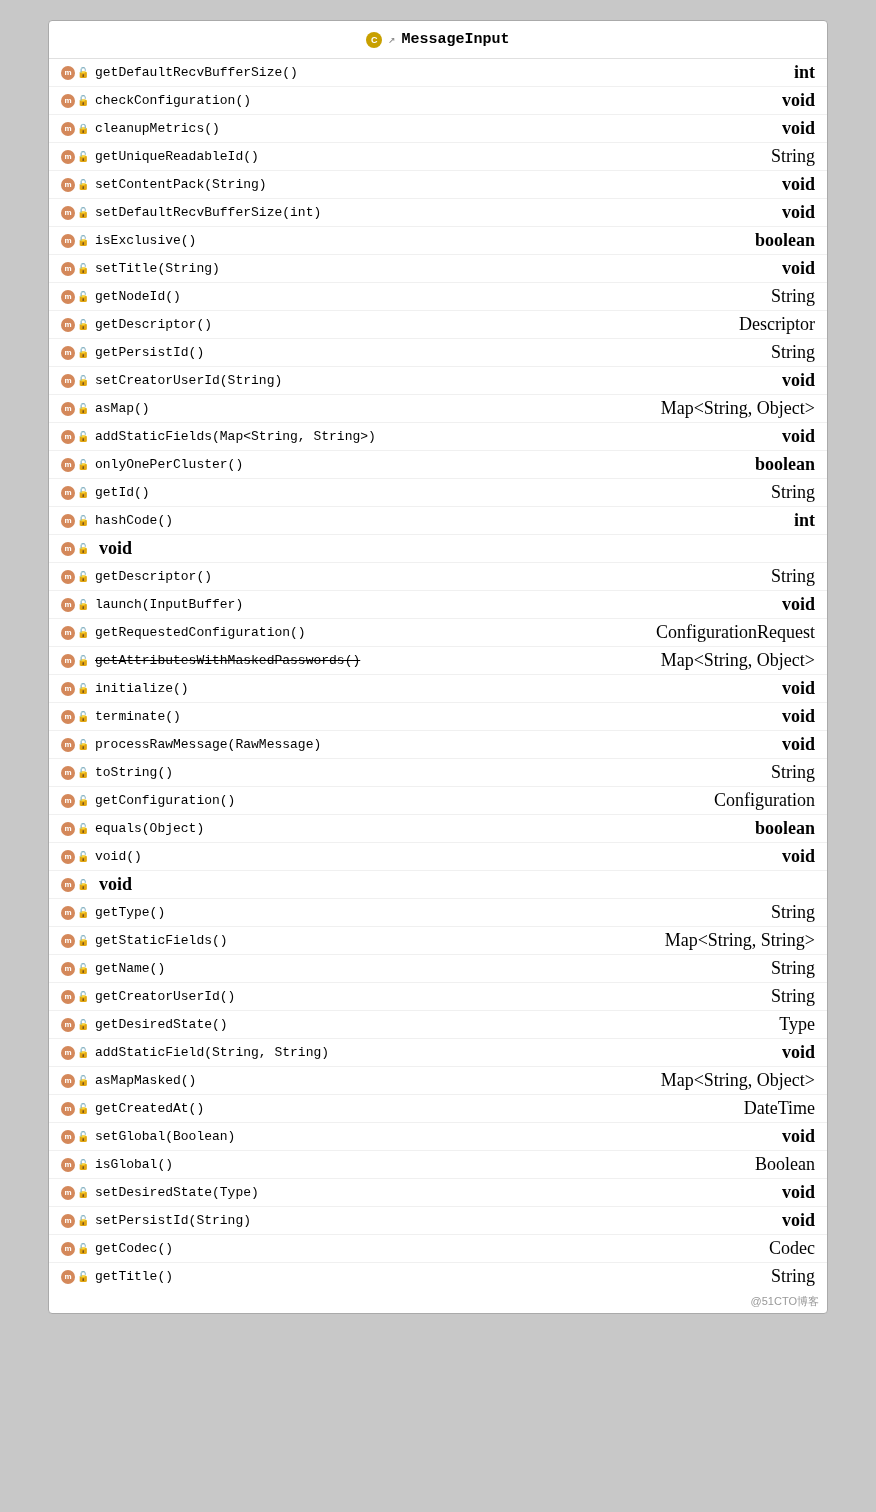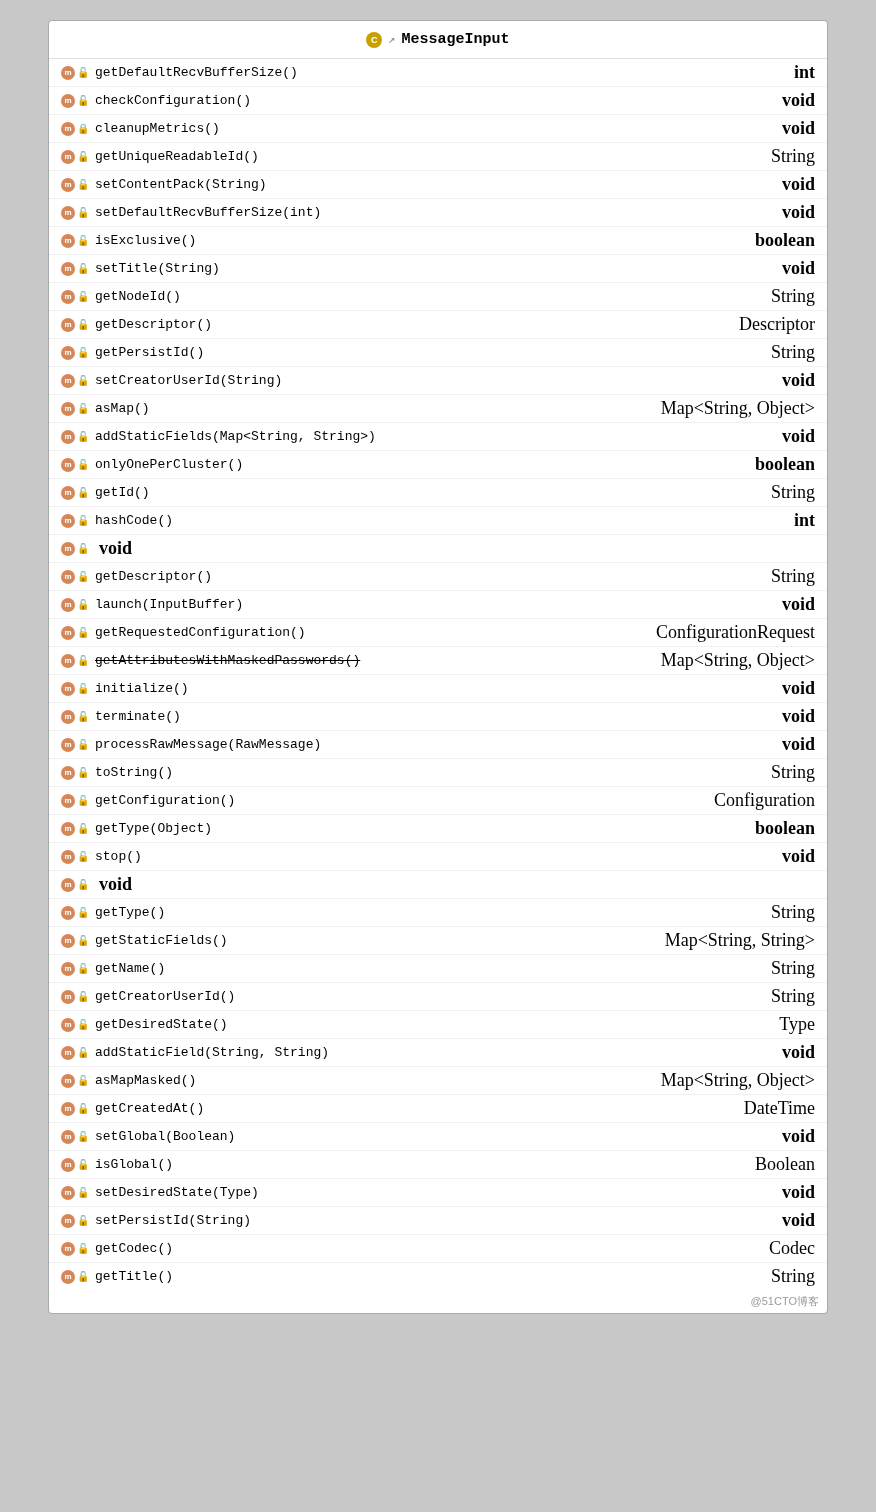--- a/index.html
+++ b/index.html
@@ -337,29 +337,29 @@
           <span style="color:#4a9f4a;font-size:10px;">🔓</span>
         </span>
         <span class="method-name">getConfiguration()</span>
         <span class="return-type">Configuration</span>
       </li>
       <li class="method-row">
         <span class="icon-m">m</span>
         <span class="icon-lock">
           <span style="color:#4a9f4a;font-size:10px;">🔓</span>
         </span>
-        <span class="method-name">getType(Object)</span>
+        <span class="method-name">equals(Object)</span>
         <span class="return-type bold">boolean</span>
       </li>
       <li class="method-row">
         <span class="icon-m">m</span>
         <span class="icon-lock">
           <span style="color:#4a9f4a;font-size:10px;">🔓</span>
         </span>
-        <span class="method-name">stop()</span>
+        <span class="method-name">void()</span>
         <span class="return-type bold">void</span>
       </li>
       <li class="method-row">
         <span class="icon-m">m</span>
         <span class="icon-lock">
           <span style="color:#4a9f4a;font-size:10px;">🔓</span>
         </span>
         <span class="return-type bold">void</span>
       </li>
       <li class="method-row">

